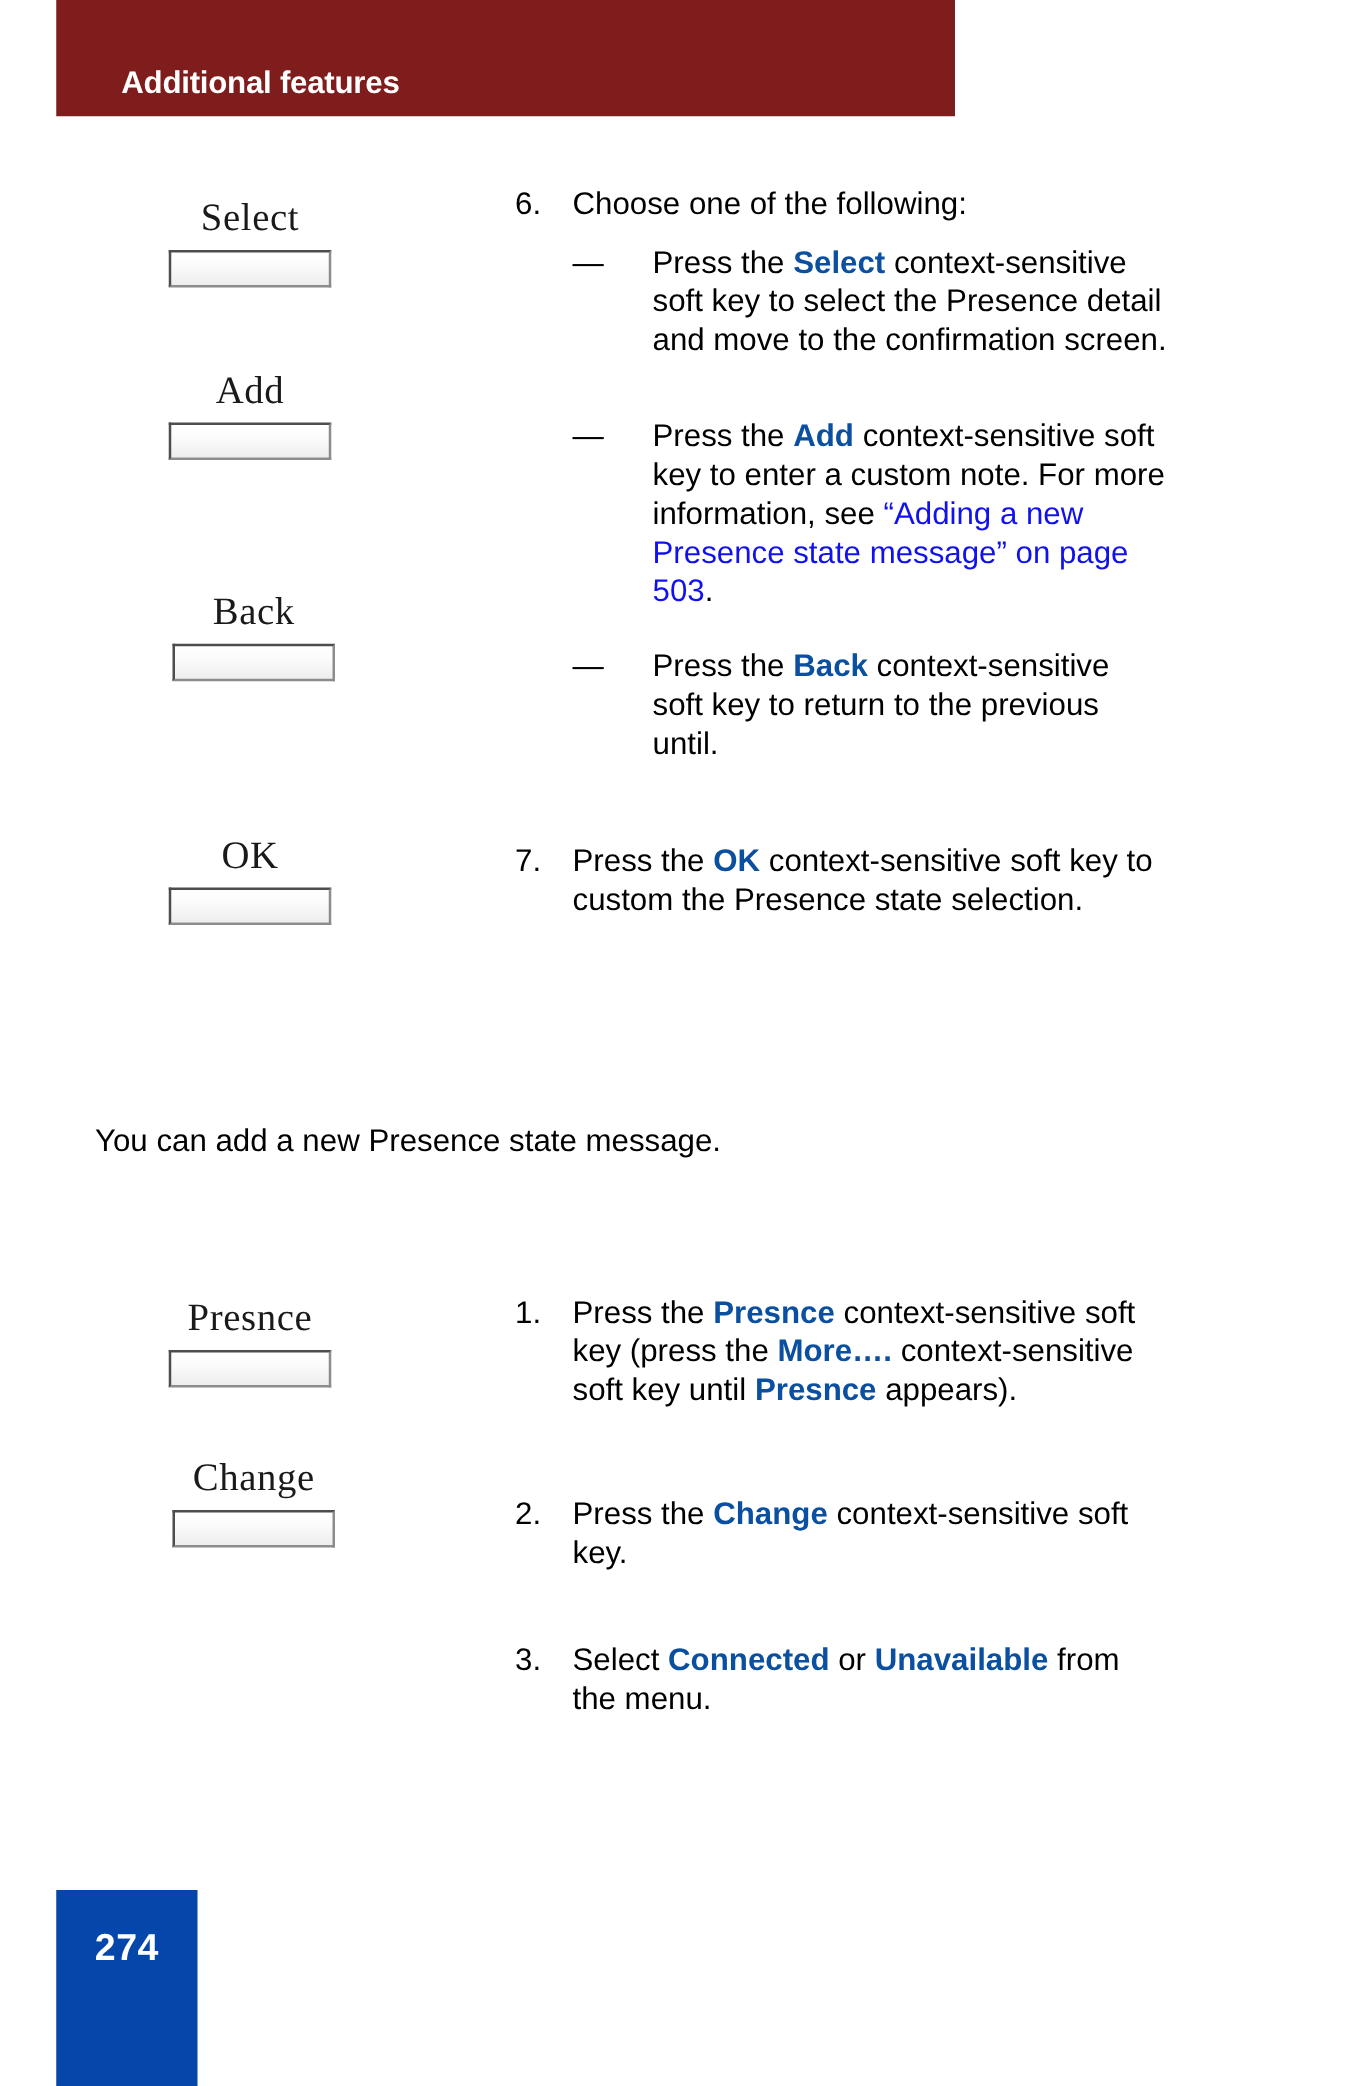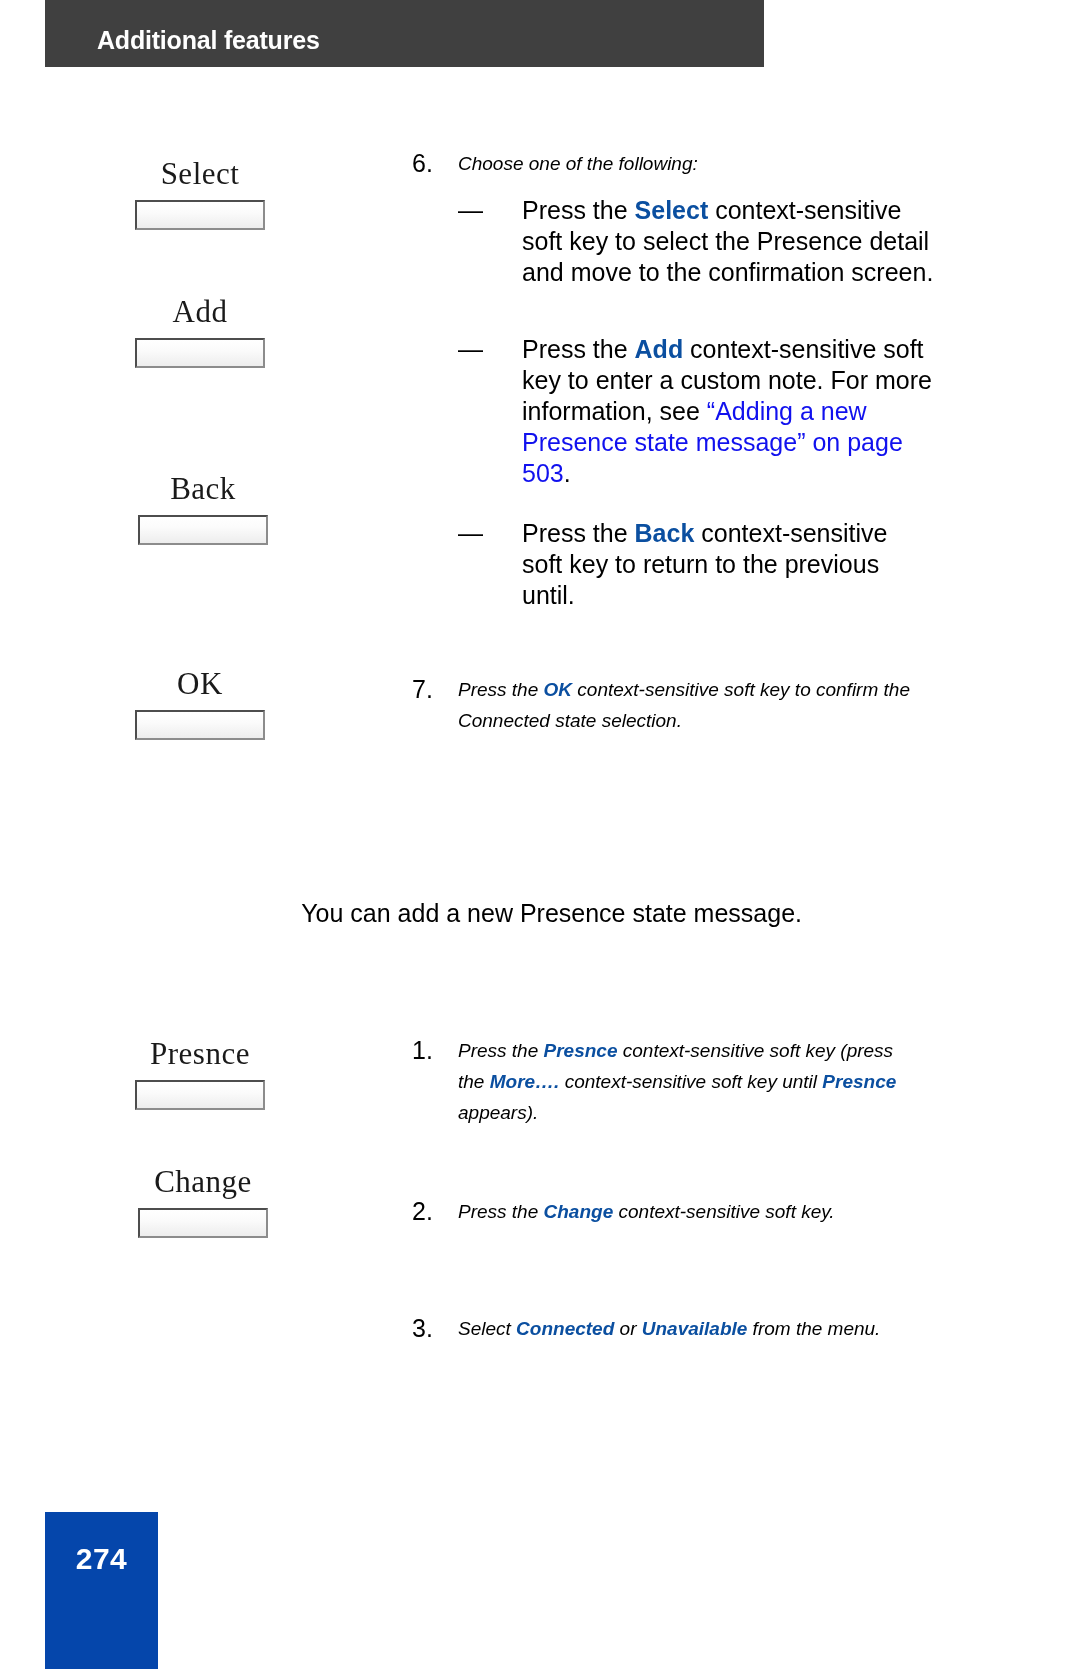--- a/index.html
+++ b/index.html
@@ -16,22 +16,22 @@
     color: #000000;
     -webkit-font-smoothing: antialiased;
   }
 
   
   .header-band {
     position: absolute;
     left: 45px;
     top: 0;
     width: 719px;
-    height: 67px;
-    background: #404040;
+    height: 93px;
+    background: #7f1d1d;
   }
   .header-title {
     position: absolute;
     left: 52px;
     bottom: 12px;
     font-family: "Liberation Sans", sans-serif;
     font-size: 25px;
     font-weight: bold;
     color: #ffffff;
     letter-spacing: -0.2px;
@@ -101,24 +101,23 @@
     left: 0;
     top: 0;
     width: 46px;
     text-align: left;
     font-size: 25px;
     line-height: 31px;
     color: #000;
   }
   .num-body {
     margin-left: 46px;
-    font-size: 19px;
-    line-height: 31px;
-    color: #000;
-    font-style: italic;
+    font-size: 25px;
+    line-height: 31px;
+    color: #000;
   }
 
   
   .dash-item {
     position: relative;
     margin-left: 46px;
   }
   .dash-marker {
     position: absolute;
     left: 0;
@@ -150,25 +149,24 @@
     left: 90px;
     font-family: "Liberation Sans", sans-serif;
     font-size: 33px;
     font-weight: bold;
     color: #0b5bb0;
     letter-spacing: -0.3px;
     white-space: nowrap;
   }
   .body-para {
     position: absolute;
-    left: 102px;
-    font-size: 25px;
-    line-height: 31px;
-    color: #000;
-    text-align: right;
+    left: 76px;
+    font-size: 25px;
+    line-height: 31px;
+    color: #000;
   }
   .body-para-bold {
     position: absolute;
     left: 90px;
     font-size: 25px;
     line-height: 31px;
     font-weight: bold;
     color: #000;
   }
 
@@ -259,21 +257,21 @@
       <div class="softkey" style="left:0; top:0; width:400px;">
         <div class="softkey-label">OK</div>
         <div class="softkey-btn"></div>
       </div>
     </div>
 
     <div class="text-col">
       <div class="num-item" style="top:6px; width:520px;">
         <span class="num-marker">7.</span>
         <div class="num-body">
-          <span>Press the </span><span class="sk">OK</span><span> context-sensitive soft key to confirm the Connected state selection.</span>
+          <span>Press the </span><span class="sk">OK</span><span> context-sensitive soft key to custom the Presence state selection.</span>
         </div>
       </div>
     </div>
   </div>
 
 
   <div class="body-para" style="top:805px; width:700px;">You can add a new Presence state message.</div>
 
 
   <div class="step-row" style="top: 945px;">

